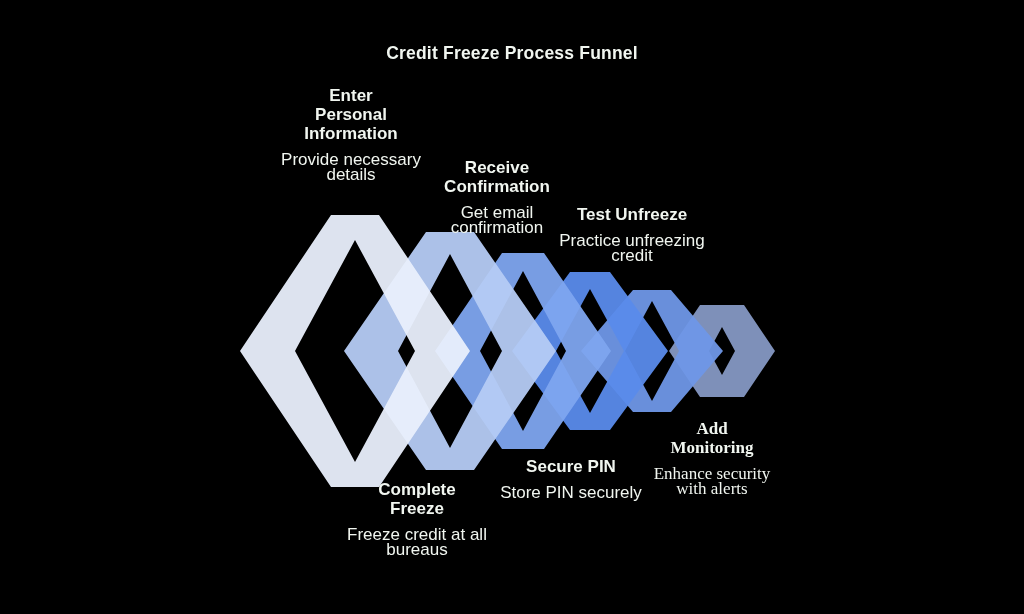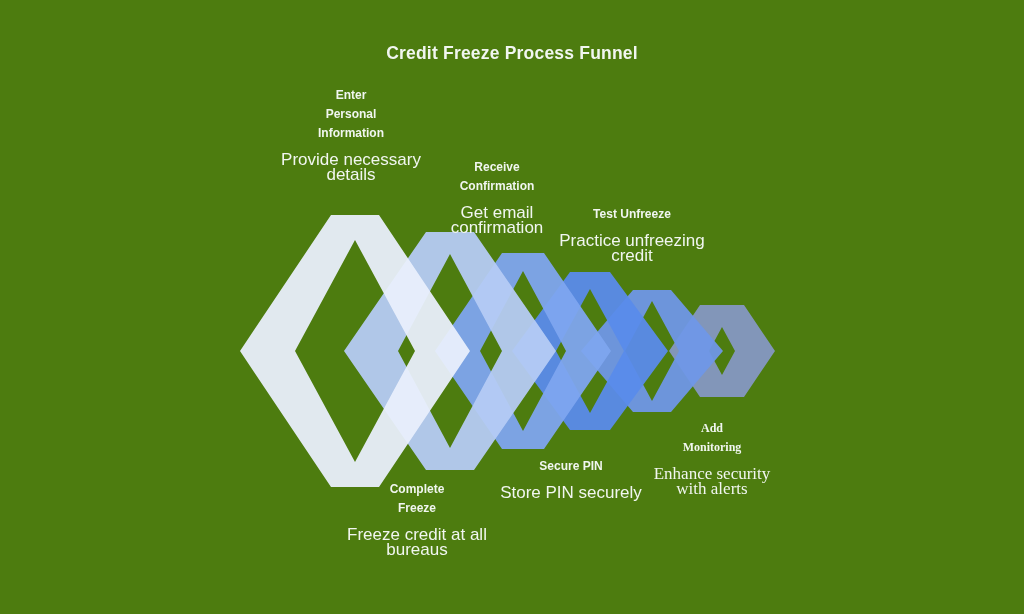--- a/index.html
+++ b/index.html
@@ -27,37 +27,37 @@
     position: absolute;
     top: 0;
     left: 0;
   }
   .step-label {
     position: absolute;
     transform: translateX(-50%);
     text-align: center;
   }
   .step-heading {
-    font-size: 12px;
+    font-size: 17px;
     font-weight: bold;
     line-height: 19px;
     white-space: pre-line;
   }
   .step-sub {
     margin-top: 9px;
     font-size: 17px;
     font-weight: normal;
     line-height: 15px;
     white-space: pre-line;
   }
 </style>
 </head>
 <body>
 
-<div class="stage" style="background: #4d7c0f;">
+<div class="stage" style="background: #000000;">
   <svg class="shapes-svg" id="shapes-svg" width="1024" height="614" viewBox="0 0 1024 614">
       <path d="M 669 351 L 700 305 L 744 305 L 775 351 L 744 397 L 700 397 Z M 709 351 L 722 327 L 735 351 L 722 375 Z" fill="#8598c3" fill-rule="evenodd" opacity="0.95"></path>
       <path d="M 581 351 L 633 290 L 671 290 L 723 351 L 671 412 L 633 412 Z M 625 351 L 652 301 L 679 351 L 652 401 Z" fill="#6f97e7" fill-rule="evenodd" opacity="0.95"></path>
       <path d="M 512 351 L 570 272 L 610 272 L 668 351 L 610 430 L 570 430 Z M 556 351 L 590 289 L 624 351 L 590 413 Z" fill="#5a8beb" fill-rule="evenodd" opacity="0.95"></path>
       <path d="M 435 351 L 502 253 L 544 253 L 611 351 L 544 449 L 502 449 Z M 480 351 L 523 271 L 566 351 L 523 431 Z" fill="#7ea5ef" fill-rule="evenodd" opacity="0.95"></path>
       <path d="M 344 351 L 426 232 L 474 232 L 556 351 L 474 470 L 426 470 Z M 398 351 L 450 254 L 502 351 L 450 448 Z" fill="#b5cbf4" fill-rule="evenodd" opacity="0.95"></path>
       <path d="M 240 351 L 331 215 L 379 215 L 470 351 L 379 487 L 331 487 Z M 295 351 L 355 240 L 415 351 L 355 462 Z" fill="#e9effc" fill-rule="evenodd" opacity="0.95"></path>
     </svg>
   <div class="chart-title" style="color: rgb(241, 246, 240);">Credit Freeze Process Funnel</div>
   <div id="labels">

